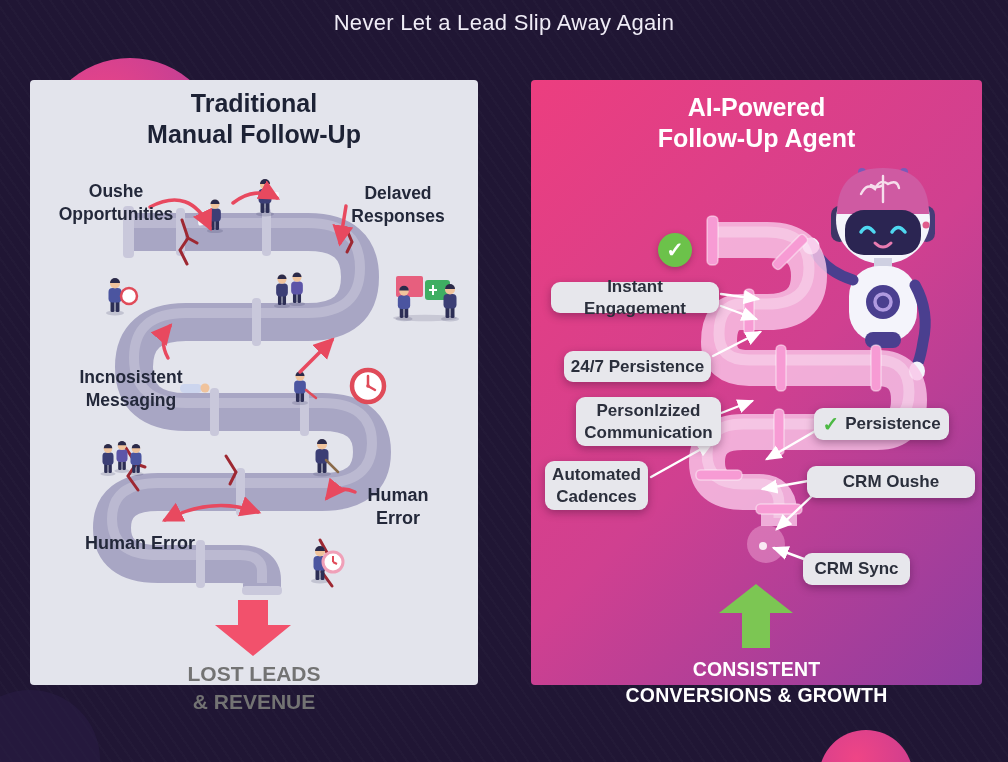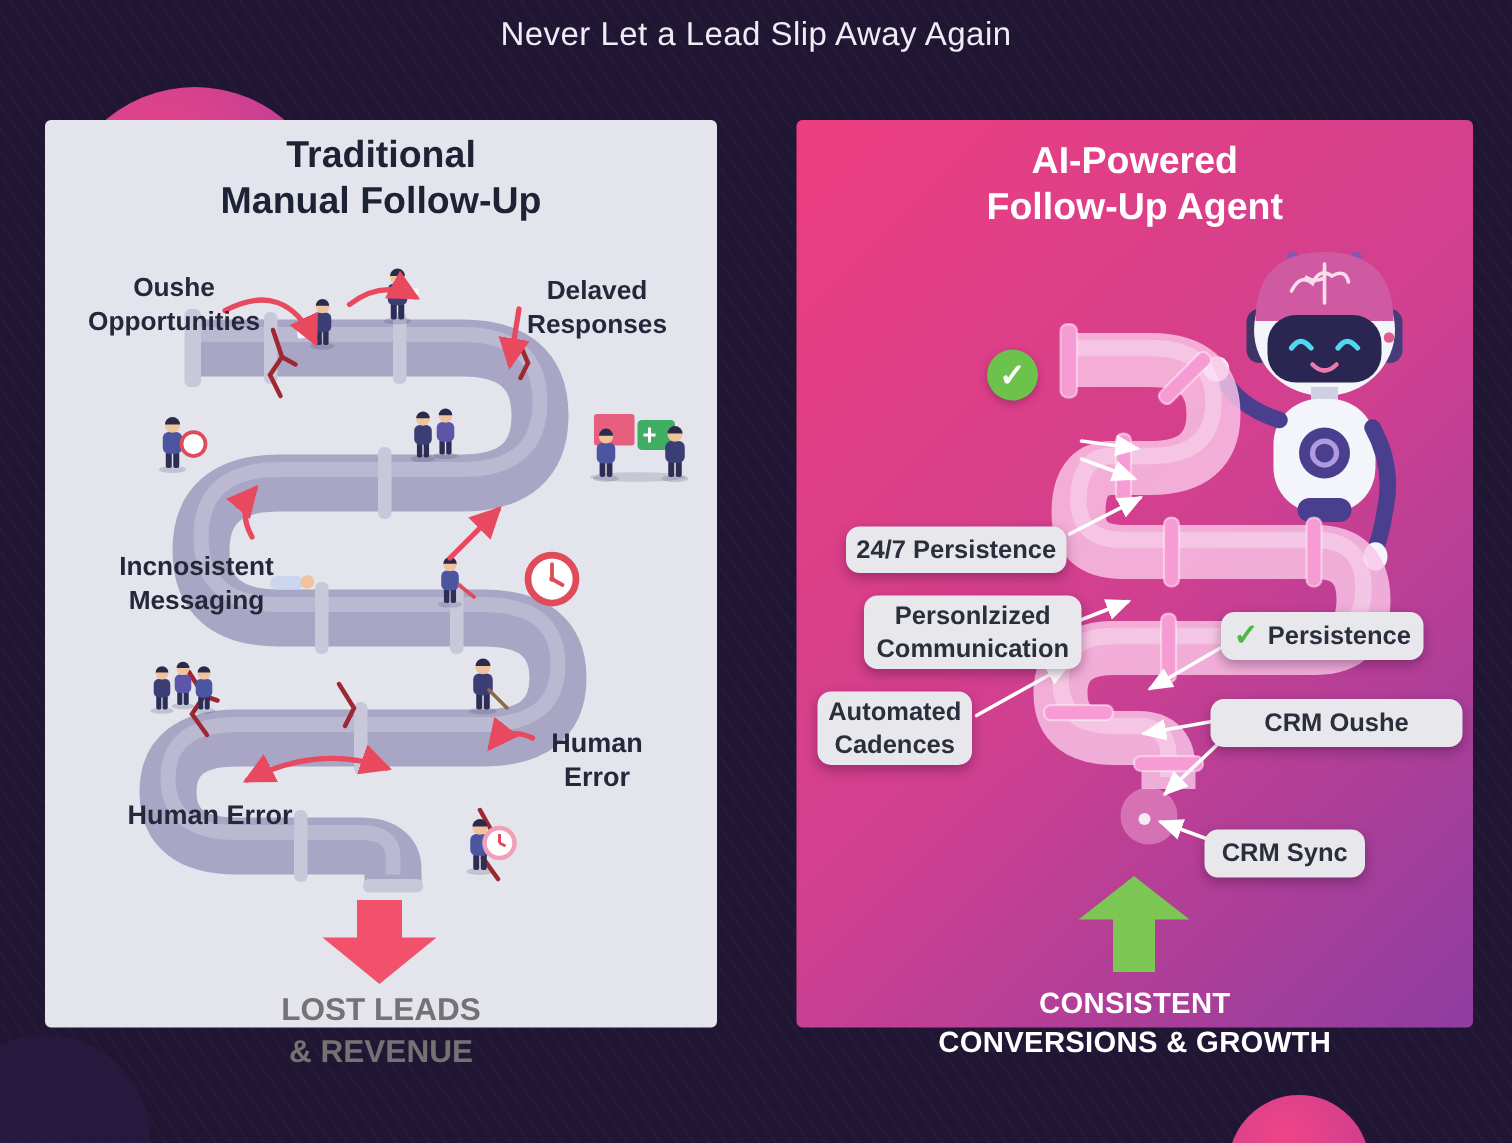--- a/index.html
+++ b/index.html
@@ -246,20 +246,23 @@
 
     <div class="hd right-hd">
       <div>AI-Powered</div>
       <div>Follow-Up Agent</div>
     </div>
 
     <div class="check-badge" style="left:127px;top:153px;">
       <span>✓</span>
     </div>
 
+    <div class="pill" style="left:20px;top:202px;width:168px;height:31px;">
+      <span>Instant Engagement</span>
+    </div>
     <div class="pill" style="left:33px;top:271px;width:147px;height:31px;justify-content:center;">
       <span>24/7 Persistence</span>
     </div>
     <div class="pill" style="left:45px;top:317px;width:145px;height:49px;">
       <span><span>Personlzized</span><br>
       <span>Communication</span></span>
     </div>
     <div class="pill" style="left:14px;top:381px;width:103px;height:49px;">
       <span><span>Automated</span><br>
       <span>Cadences</span></span>

